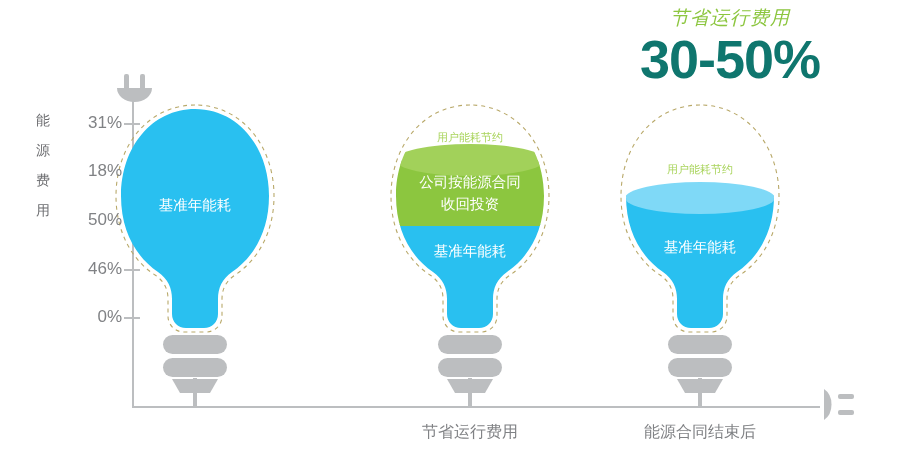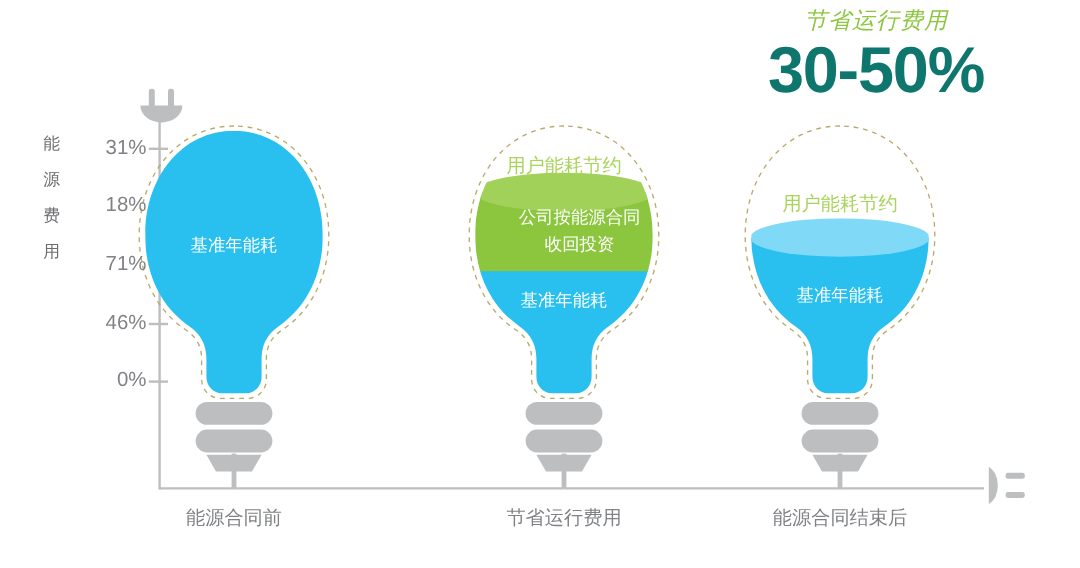--- a/index.html
+++ b/index.html
@@ -33,21 +33,21 @@
   }
   .cat-txt{
     position:absolute;font-size:16px;color:#808285;text-align:center;width:200px;
     font-family:"DejaVu Sans","Liberation Sans",sans-serif;
   }
   .bulb-txt{
     position:absolute;text-align:center;color:#ffffff;font-size:14.5px;line-height:22px;
     font-family:"DejaVu Sans","Liberation Sans",sans-serif;white-space:pre-line;
   }
   .save-txt{
-    position:absolute;text-align:center;color:#a9d45c;font-size:16px;line-height:20px;
+    position:absolute;text-align:center;color:#a9d45c;font-size:11px;line-height:20px;
     font-family:"DejaVu Sans","Liberation Sans",sans-serif;
   }
 </style>
 </head>
 <body>
 
 <div id="stage">
 
   <div class="hl-wrap">
     <div class="hl-sub">节省运行费用</div>
@@ -214,32 +214,31 @@
                C727,289 731,281 740,275
                C763,260 779,232 779,196
                C779,145 746,105 700,105 Z" fill="none" stroke="#b9a96a" stroke-width="1.1" stroke-dasharray="4 4"></path>
     </g>
   </svg>
 
   <div class="axis-label-y">能源费用</div>
 
   <div class="tick-txt" style="left:64px;top:113px;">31%</div>
   <div class="tick-txt" style="left:64px;top:161px;">18%</div>
-  <div class="tick-txt" style="left:64px;top:210px;">71%</div>
+  <div class="tick-txt" style="left:64px;top:210px;">50%</div>
   <div class="tick-txt" style="left:64px;top:259px;">46%</div>
   <div class="tick-txt" style="left:64px;top:307px;">0%</div>
 
   <div class="bulb-txt" style="left:95px;top:194px;width:200px;">基准年能耗</div>
 
-  <div class="bulb-txt" style="left:383px;top:171px;width:200px;">公司按能源合同
+  <div class="bulb-txt" style="left:370px;top:171px;width:200px;">公司按能源合同
 收回投资</div>
   <div class="bulb-txt" style="left:370px;top:240px;width:200px;">基准年能耗</div>
 
   <div class="bulb-txt" style="left:600px;top:236px;width:200px;">基准年能耗</div>
 
   <div class="save-txt" style="left:370px;top:128px;width:200px;">用户能耗节约</div>
   <div class="save-txt" style="left:600px;top:160px;width:200px;">用户能耗节约</div>
 
-  <div class="cat-txt" style="left:95px;top:422px;">能源合同前</div>
   <div class="cat-txt" style="left:370px;top:422px;">节省运行费用</div>
   <div class="cat-txt" style="left:600px;top:422px;text-align:center;">能源合同结束后</div>
 
 </div>
 
 </body></html>

